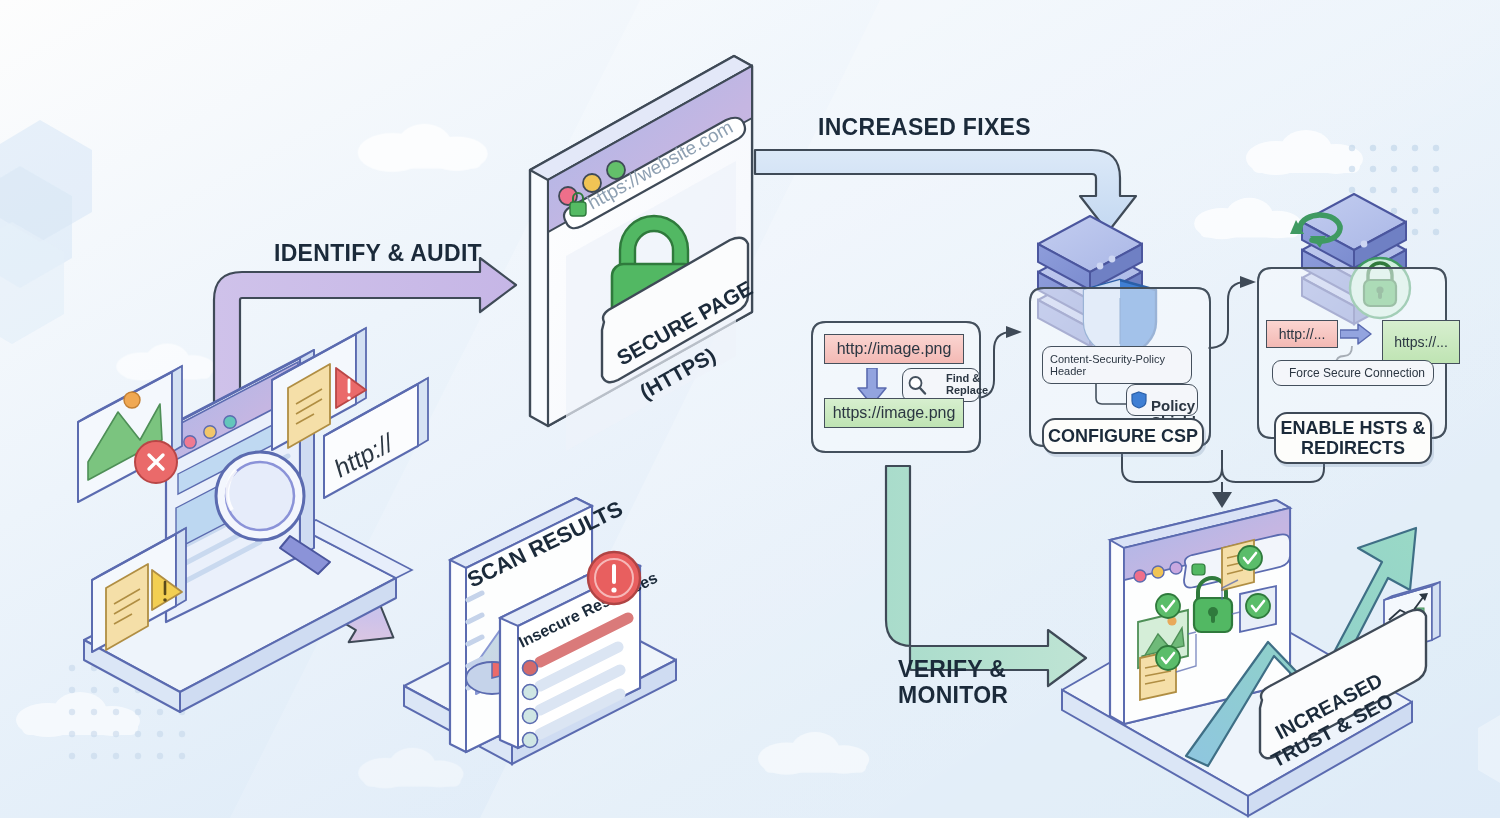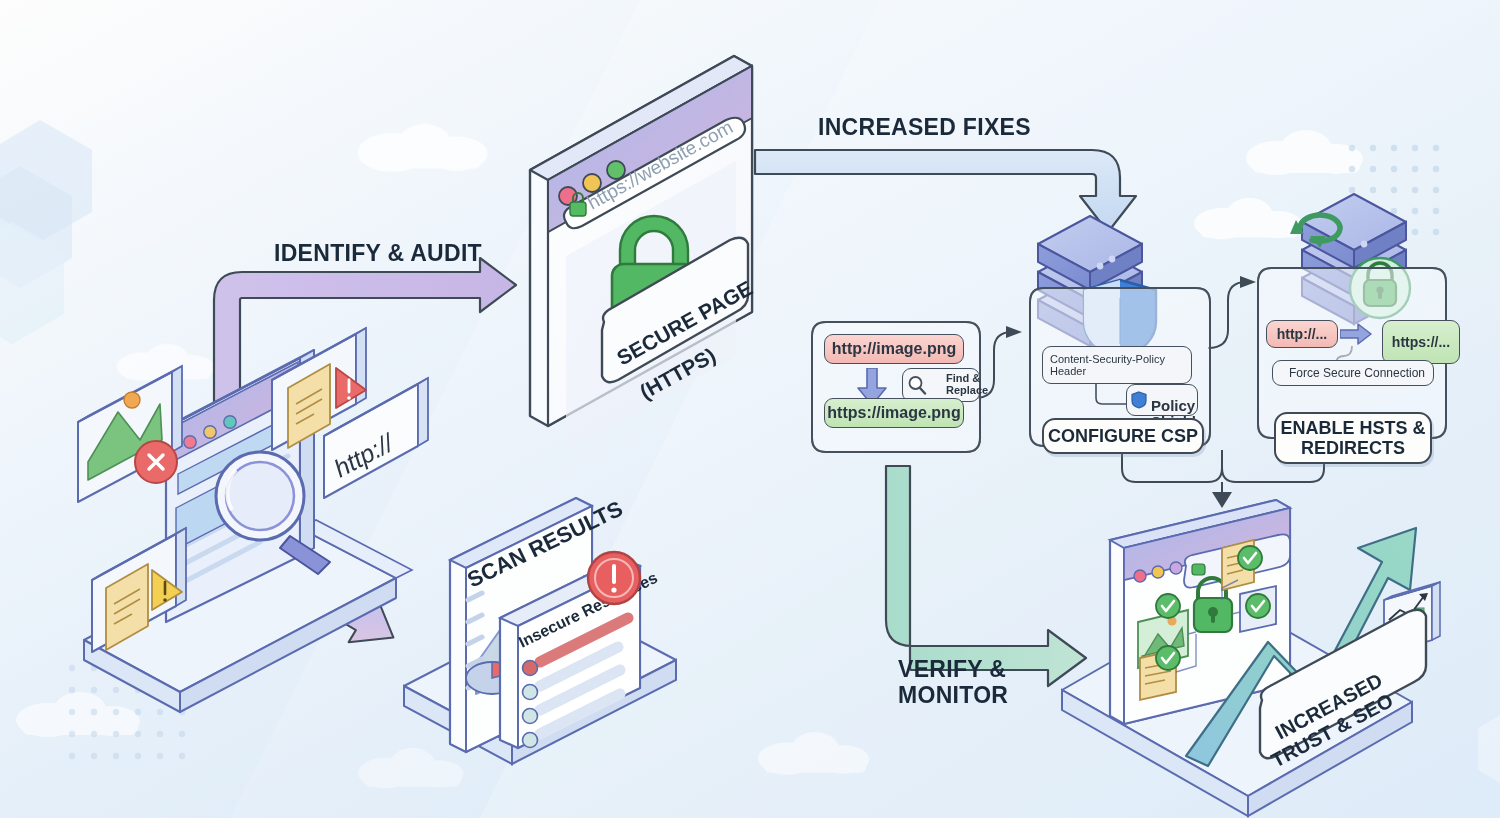--- a/index.html
+++ b/index.html
@@ -26,23 +26,23 @@
     border-radius:13px;
     color:#1b2a3a;
     font-weight:bold;
     display:flex;align-items:center;justify-content:center;
     text-align:center;
     line-height:1.12;
     box-shadow:2px 3px 0 rgba(120,145,175,.25);
   }
   .pill{
     position:absolute;
-    border-radius:9px;
+    border-radius:0;
     display:flex;align-items:center;justify-content:center;
-    font-weight:700;
+    font-weight:400;
     color:#2b3642;
   }
   .pillRed{ background:linear-gradient(180deg,#fbd5d1,#f3b9b4); border:1.6px solid #45505c;}
   .pillGreen{ background:linear-gradient(180deg,#d7efcf,#bfe4b3); border:1.6px solid #45505c;}
   .miniBox{
     position:absolute;
     background:#f4f6fa;
     border:1.6px solid #44505d;
     border-radius:9px;
     display:flex;align-items:center;

